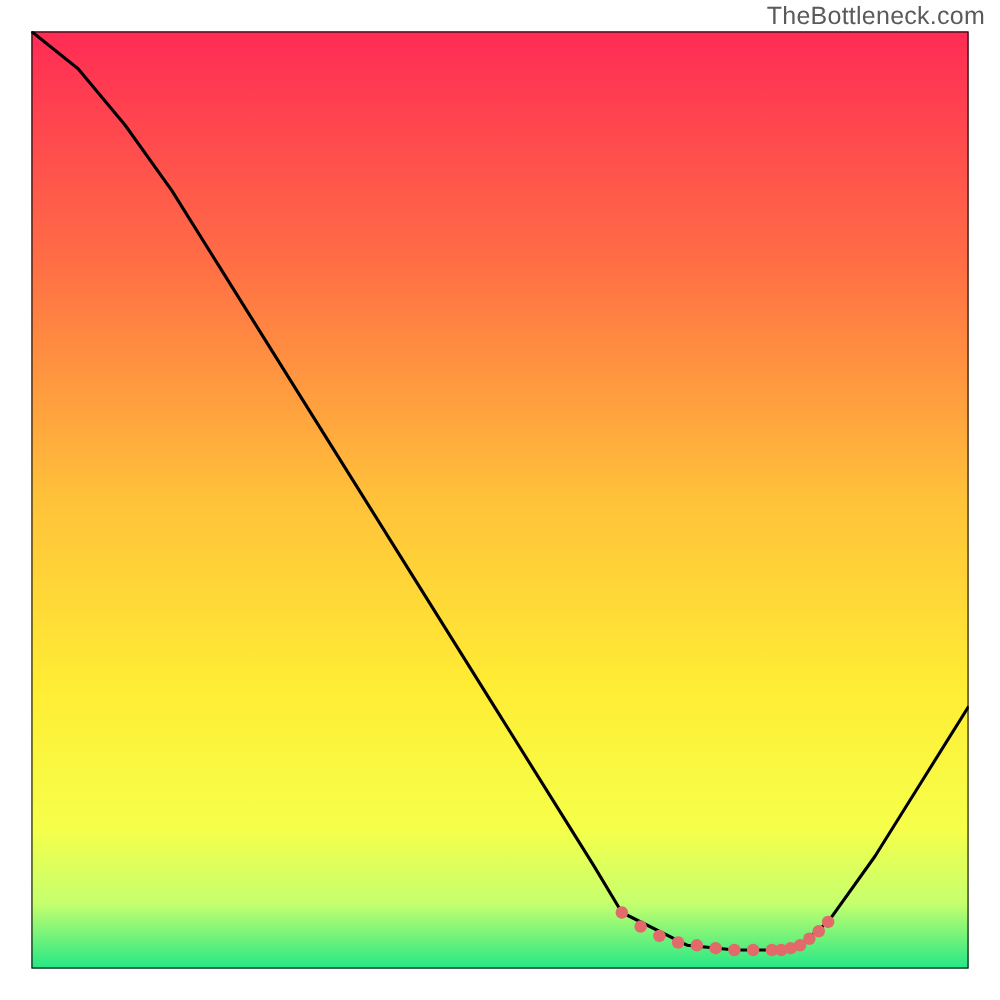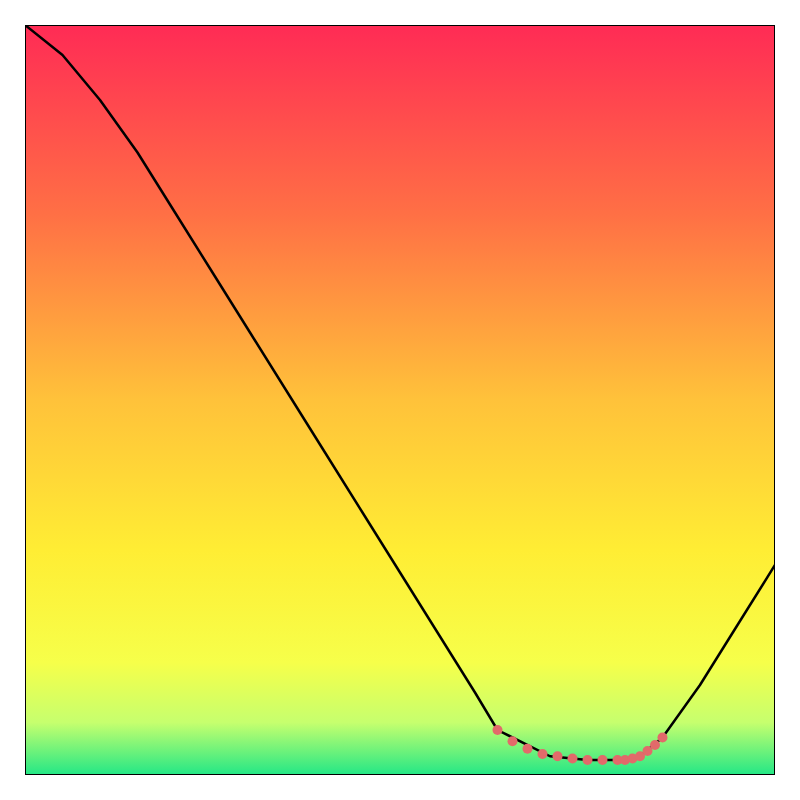--- a/index.html
+++ b/index.html
@@ -32,20 +32,21 @@
     height: 750px;
   }
   svg {
     display: block;
   }
 </style>
 </head>
 <body>
 
 <div class="container">
+  <div class="watermark">TheBottleneck.com</div>
   <div class="plot-area">
     <svg id="chart-svg" width="750" height="750" viewBox="0 0 750 750">
         <defs>
           <linearGradient id="bg-grad" x1="0" y1="0" x2="0" y2="1">
             <stop offset="0%" stop-color="#ff2b55"></stop>
             <stop offset="25%" stop-color="#ff6f45"></stop>
             <stop offset="50%" stop-color="#ffc23a"></stop>
             <stop offset="70%" stop-color="#ffed34"></stop>
             <stop offset="85%" stop-color="#f6ff4a"></stop>
             <stop offset="93%" stop-color="#c6ff6e"></stop>

